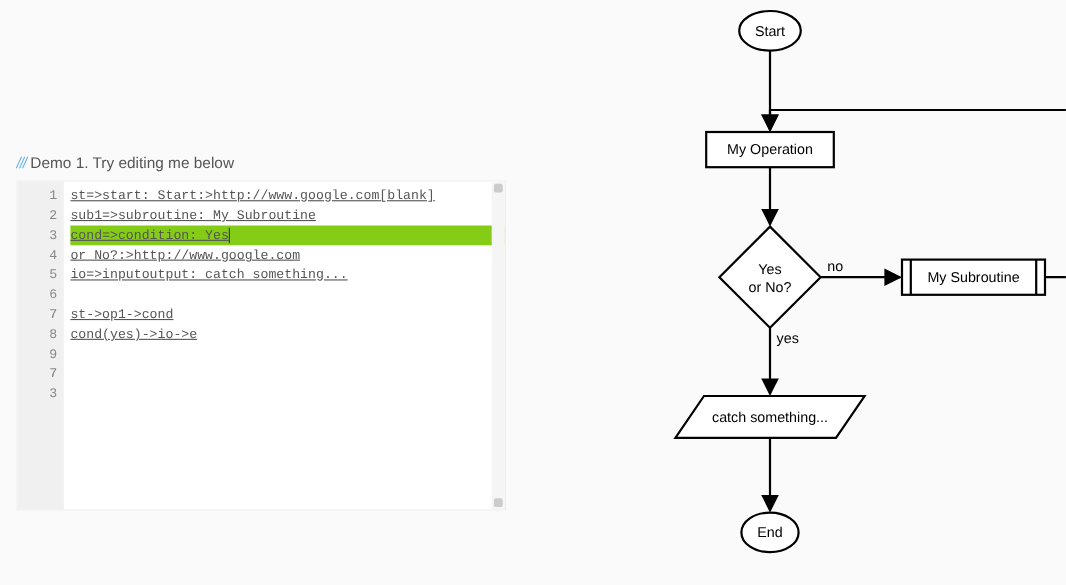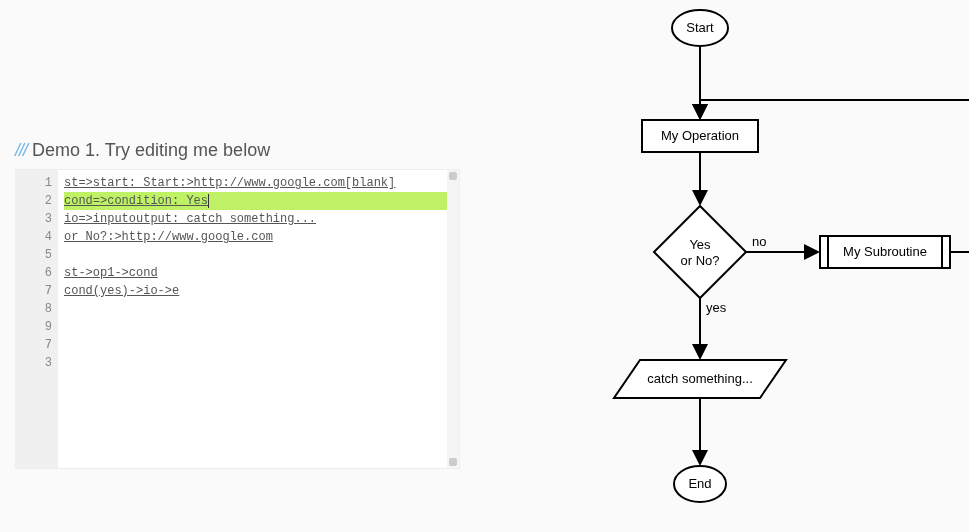--- a/index.html
+++ b/index.html
@@ -12,21 +12,21 @@
     overflow: hidden;
   }
   .left-panel {
     position: absolute;
     left: 15px;
     top: 140px;
     width: 445px;
   }
   .demo-title {
     font-family: "Comic Sans MS", cursive, sans-serif;
-    font-size: 18px;
+    font-size: 14px;
     color: #555;
     margin-bottom: 8px;
     font-weight: normal;
   }
   .demo-title .slashes {
     color: #6db4e8;
     font-style: italic;
     letter-spacing: -1px;
   }
   .editor {
@@ -54,21 +54,21 @@
     flex: 1;
     position: relative;
     text-decoration: underline;
   }
   .code-line {
     height: 18px;
     white-space: pre;
     position: relative;
   }
   .code-line.active {
-    background: #bef264;
+    background: #84cc16;
   }
   .cursor {
     display: inline-block;
     width: 1px;
     height: 14px;
     background: #333;
     vertical-align: middle;
     margin-left: 0;
   }
   .scrollbar {
@@ -127,23 +127,24 @@
         <div>5</div>
         <div>6</div>
         <div>7</div>
         <div>8</div>
         <div>9</div>
         <div>7</div>
         <div>3</div>
       </div>
     <div class="code">
         <div class="code-line">st=&gt;start: Start:&gt;http://www.google.com[blank]</div>
+        <div class="code-line">sub1=&gt;subroutine: My Subroutine</div>
         <div class="code-line active">cond=&gt;condition: Yes<span class="cursor"></span></div>
+        <div class="code-line">or No?:&gt;http://www.google.com</div>
         <div class="code-line">io=&gt;inputoutput: catch something...</div>
-        <div class="code-line">or No?:&gt;http://www.google.com</div>
         <div class="code-line"></div>
         <div class="code-line">st-&gt;op1-&gt;cond</div>
         <div class="code-line">cond(yes)-&gt;io-&gt;e</div>
       </div>
     <div class="scrollbar">
       <div class="scroll-thumb-top"></div>
       <div class="scroll-thumb-bot"></div>
     </div>
   </div>
 </div>

